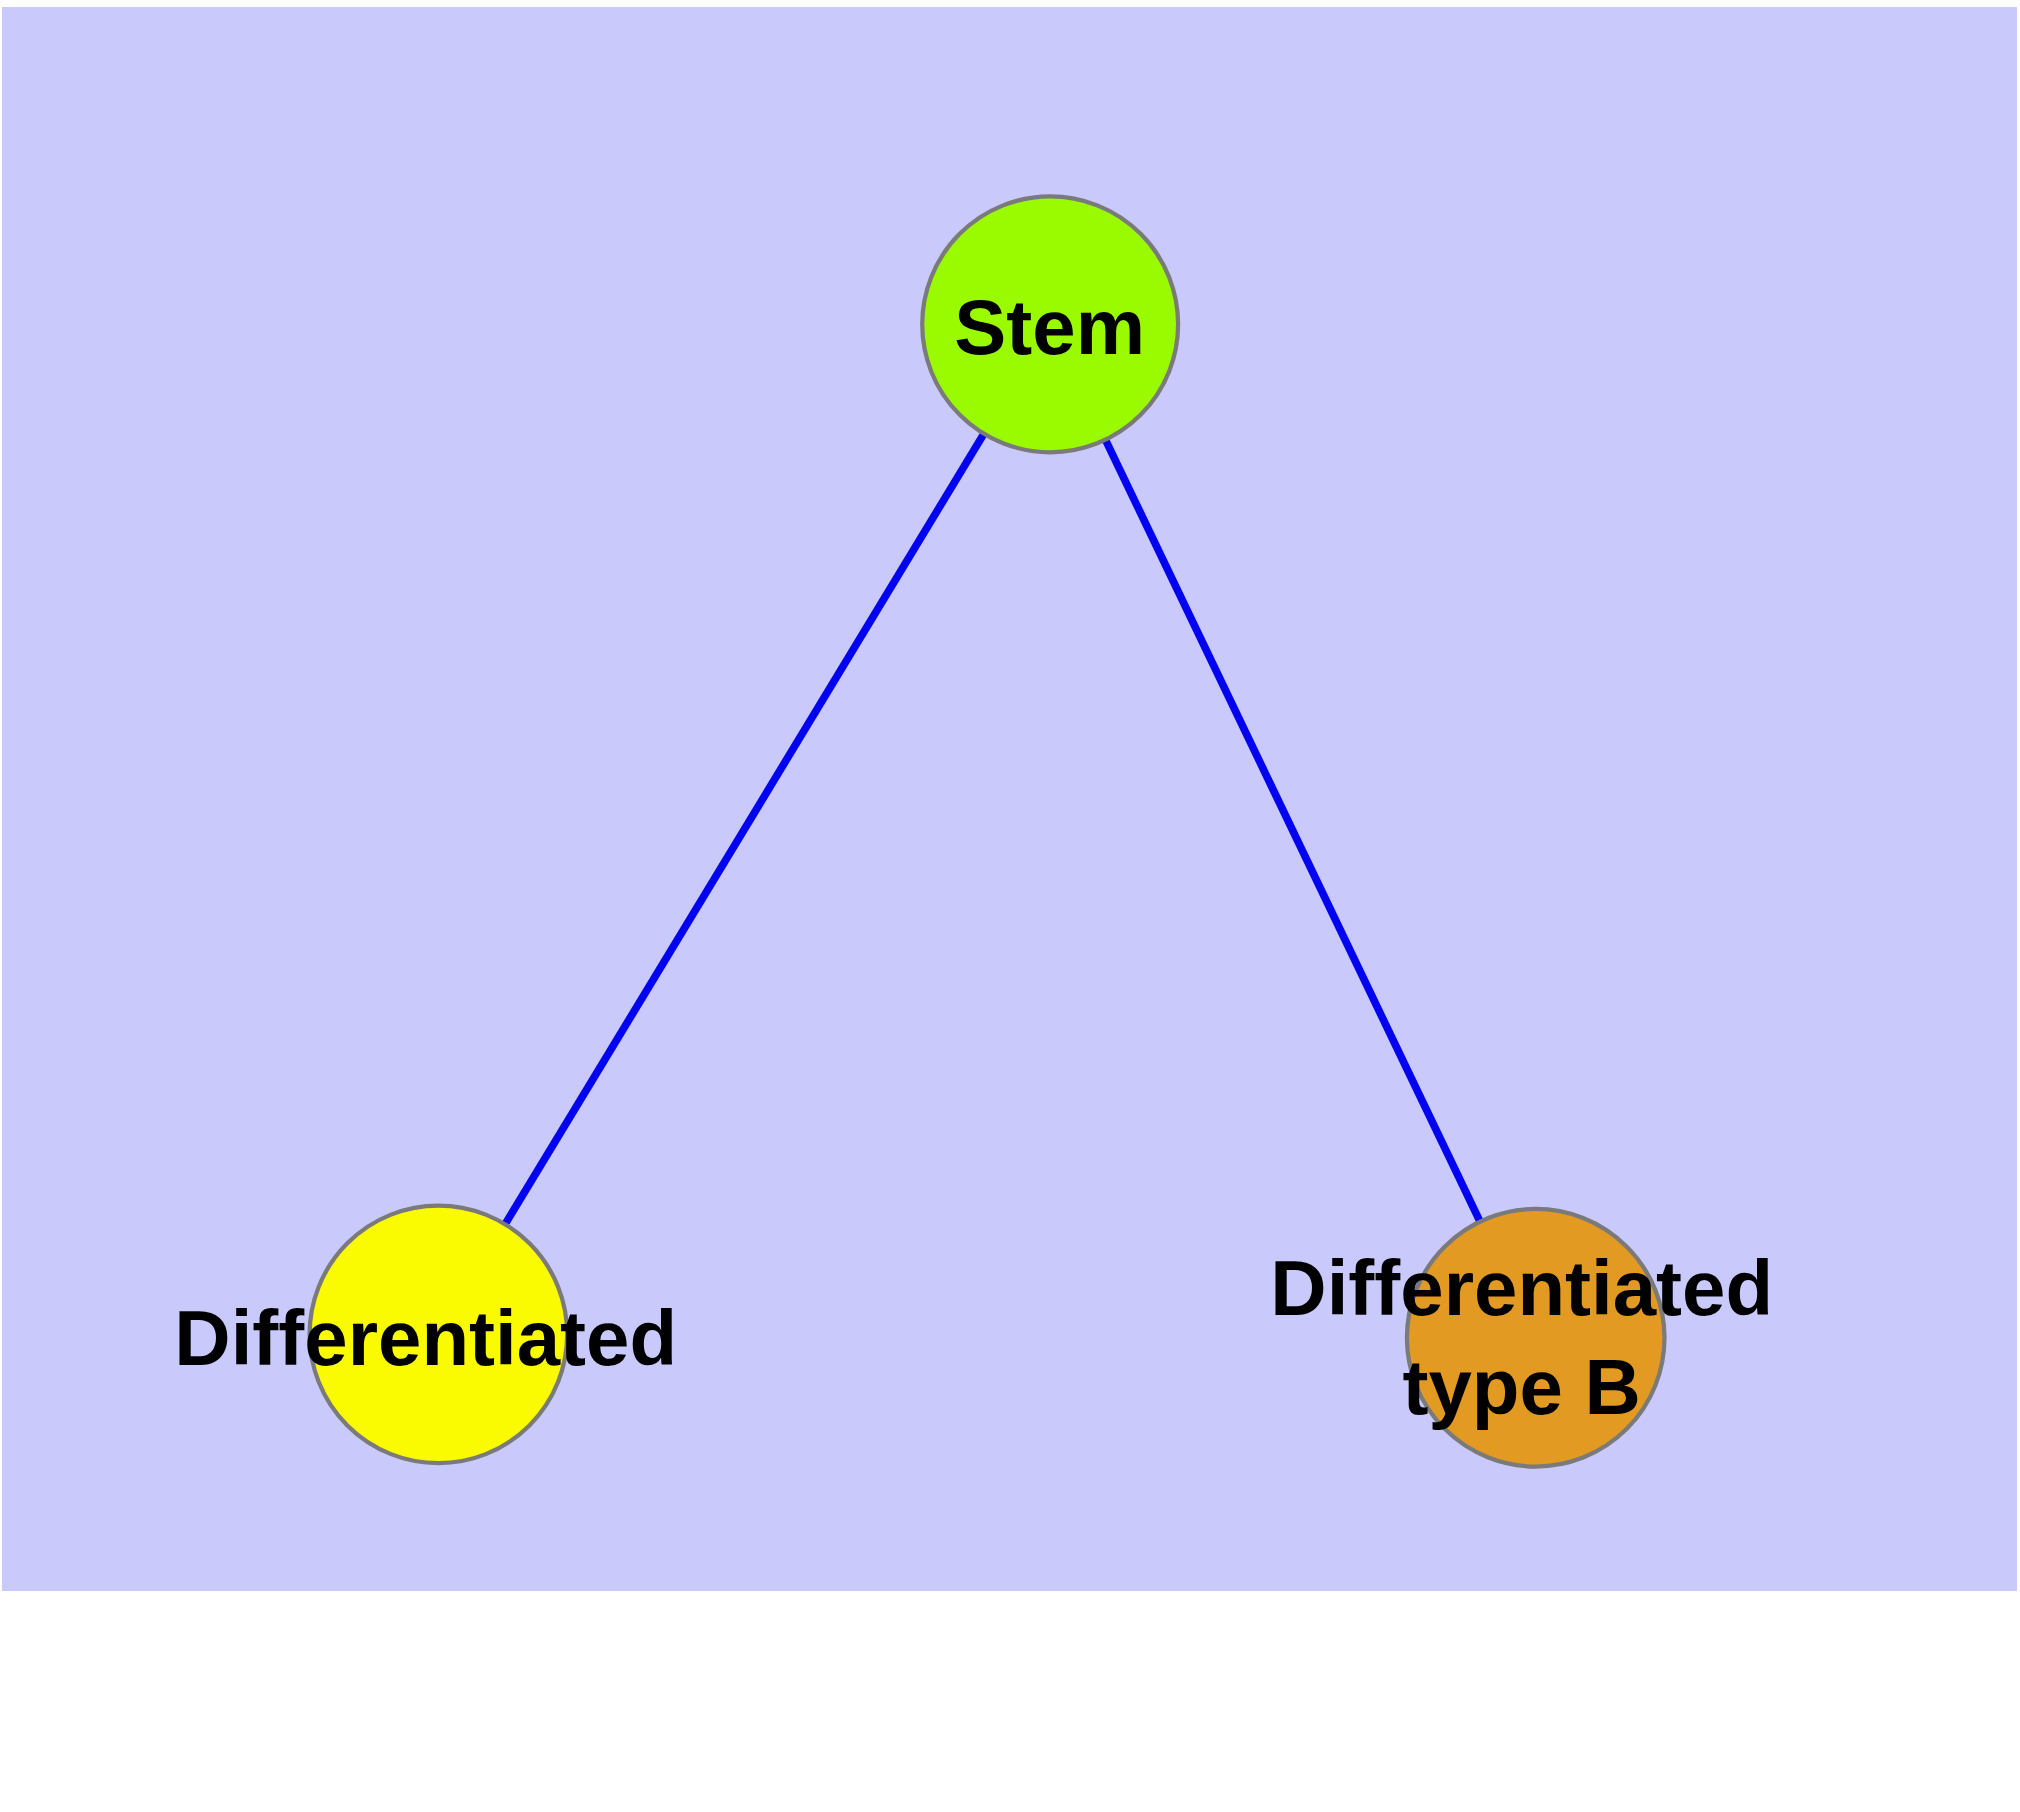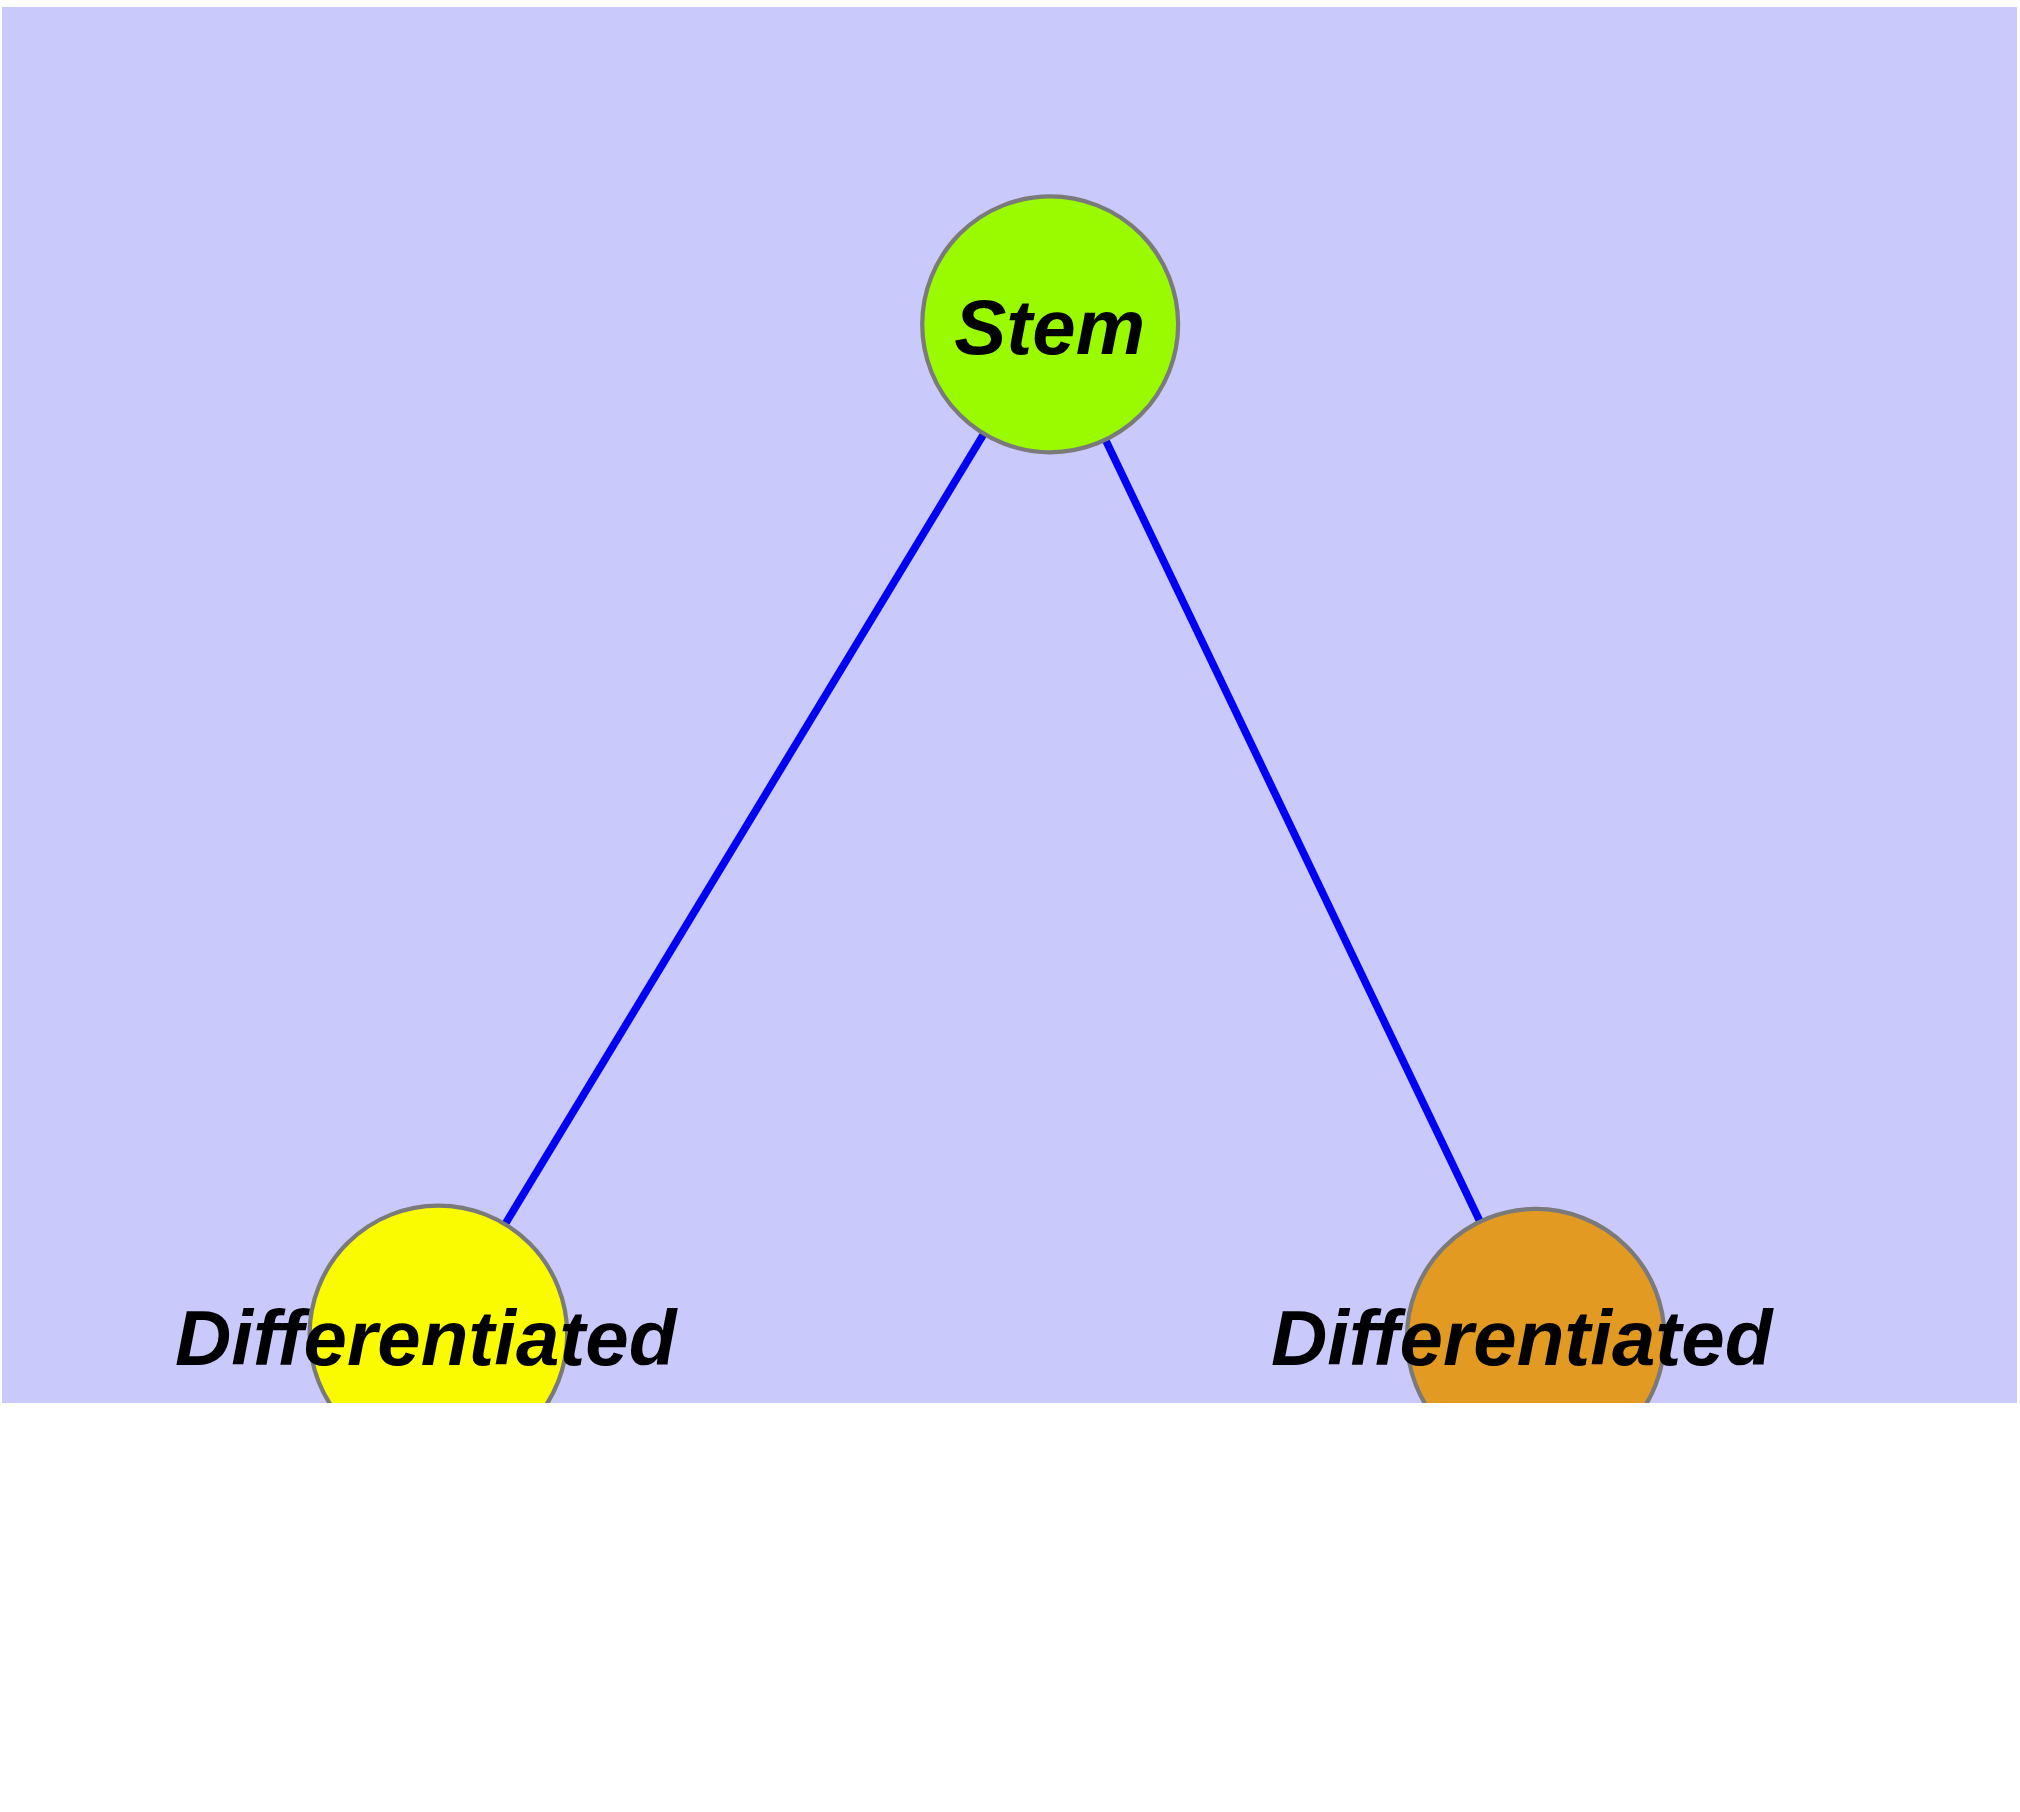--- a/index.html
+++ b/index.html
@@ -8,24 +8,23 @@
     width: 2021px;
     height: 1812px;
     background: #ffffff;
     font-family: "Liberation Sans", sans-serif;
   }
   .canvas {
     position: absolute;
     top: 6.8px;
     left: 1.7px;
     width: 2015px;
-    height: 1396px;
+    height: 1584px;
     background: var(--bg-color, #C9C9FB);
     overflow: hidden;
-    font-style: italic;
   }
   .diagram-svg {
     position: absolute;
     top: 0;
     left: 0;
     width: 2015px;
     height: 1804px;
   }
   .edge-line {
     stroke: var(--edge-color, #0000F5);
@@ -68,16 +67,17 @@
   <div class="node-label" style="left: 1048px; top: 320px;">
     <span>Stem</span>
   </div>
 
   <div class="node-label" style="left: 424px; top: 1331px;">
     <span>Differentiated</span>
   </div>
 
   <div class="node-label" style="left: 1520px; top: 1331px;">
     <span>Differentiated</span>
+    <span>type B</span>
   </div>
 
 </div>
 
 
 </body></html>

